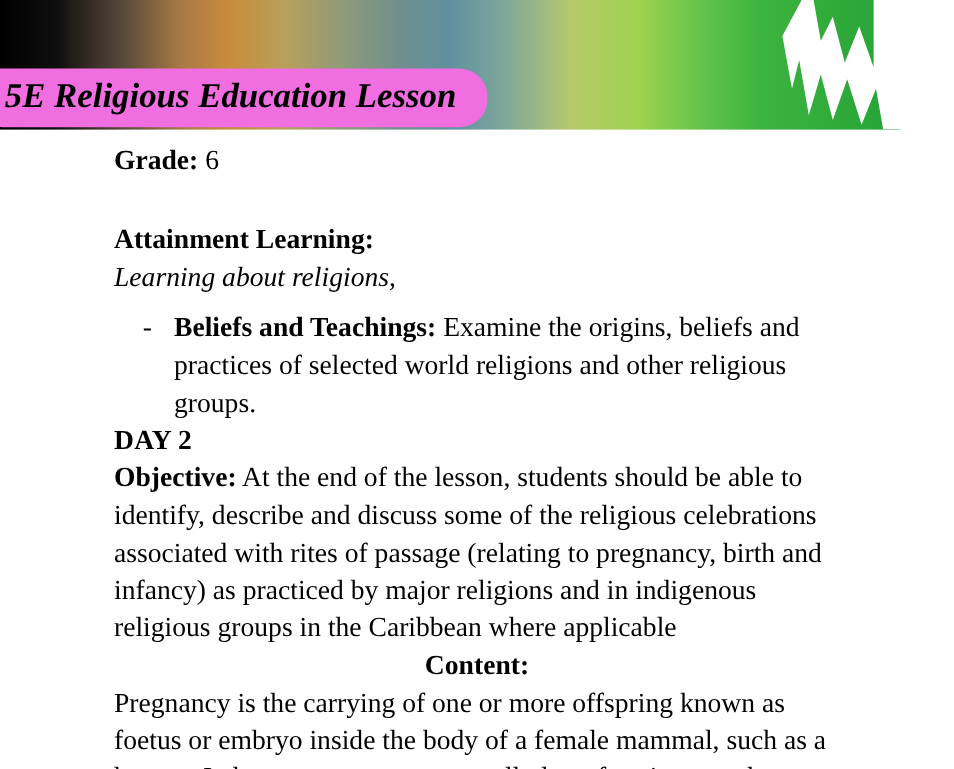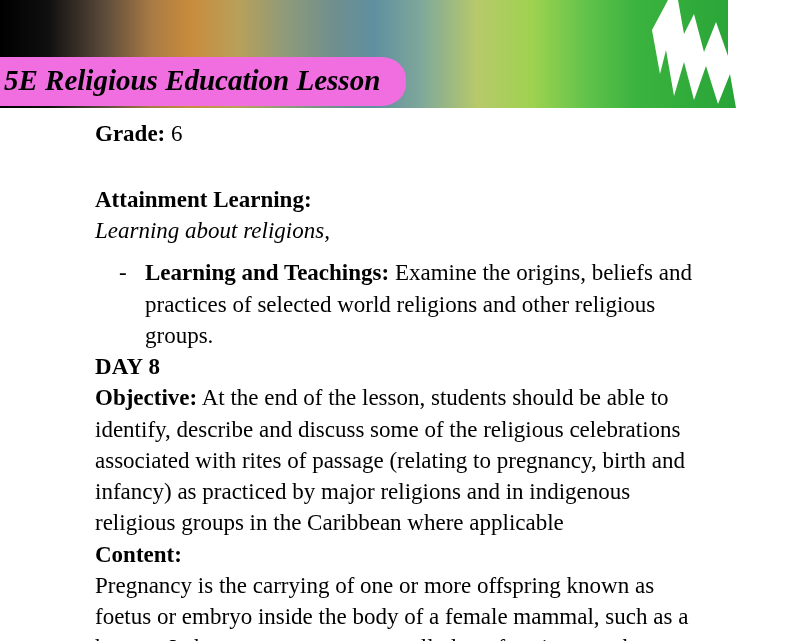--- a/index.html
+++ b/index.html
@@ -117,21 +117,21 @@
   .bullet-text {
     flex: 1 1 auto;
   }
 
   .day-line {
     margin-top: 15px;
     letter-spacing: 0.2px;
   }
 
   .objective-block { margin-top: 0; }
-  .content-head { margin-top: 20px; }
+  .content-head { margin-top: 20px; text-align: center; }
   .content-body { margin-top: 0; }
 </style>
 </head>
 <body>
 
 <div class="banner">
   <div class="banner-gradient"></div>
   <svg class="banner-zigzag" viewBox="0 0 190 108" preserveAspectRatio="none">
     <polygon points="0,0 190,0 190,108 168,108 168,40 150,72 128,30 113,62 100,26 92,56 80,20 70,48 60,10 52,30 44,0" fill="#ffffff" opacity="0"></polygon>
     <path d="M108,0 L118,0 L124,34 L134,14 L144,52 L156,22 L168,56 L168,0 L190,0 L190,108 L176,108 L170,74 L158,104 L146,66 L134,100 L124,62 L114,96 L106,50 L100,74 L92,30 Z" fill="#ffffff"></path>
@@ -151,26 +151,26 @@
 
 
   <div class="gap-md"></div>
 
   <p class="block lbl">Attainment Learning:</p>
   <p class="block italic">Learning about religions,</p>
 
   <div class="bullet-row">
     <span class="bullet-dash">-</span>
     <span class="bullet-text">
-      <span class="lbl">Learning and Teachings:</span>
+      <span class="lbl">Beliefs and Teachings:</span>
       <span>Examine the origins, beliefs and practices of selected world religions and other religious groups.</span>
     </span>
   </div>
 
-  <p class="block day-line lbl">DAY 8</p>
+  <p class="block day-line lbl">DAY 2</p>
 
   <p class="block objective-block">
     <span class="lbl">Objective:</span>
     <span>At the end of the lesson, students should be able to identify, describe and discuss some of the religious celebrations associated with rites of passage (relating to pregnancy, birth and infancy) as practiced by major religions and in indigenous religious groups in the Caribbean where applicable</span>
   </p>
 
   <p class="block content-head lbl">Content:</p>
   <p class="block content-body">Pregnancy is the carrying of one or more offspring known as foetus or embryo inside the body of a female mammal, such as a human. In humans, pregnancy usually lasts for nine months. Religion plays a vital role in one’s life and there are certain beliefs and practices connected with the different religious groups.</p>
 
 </div>

